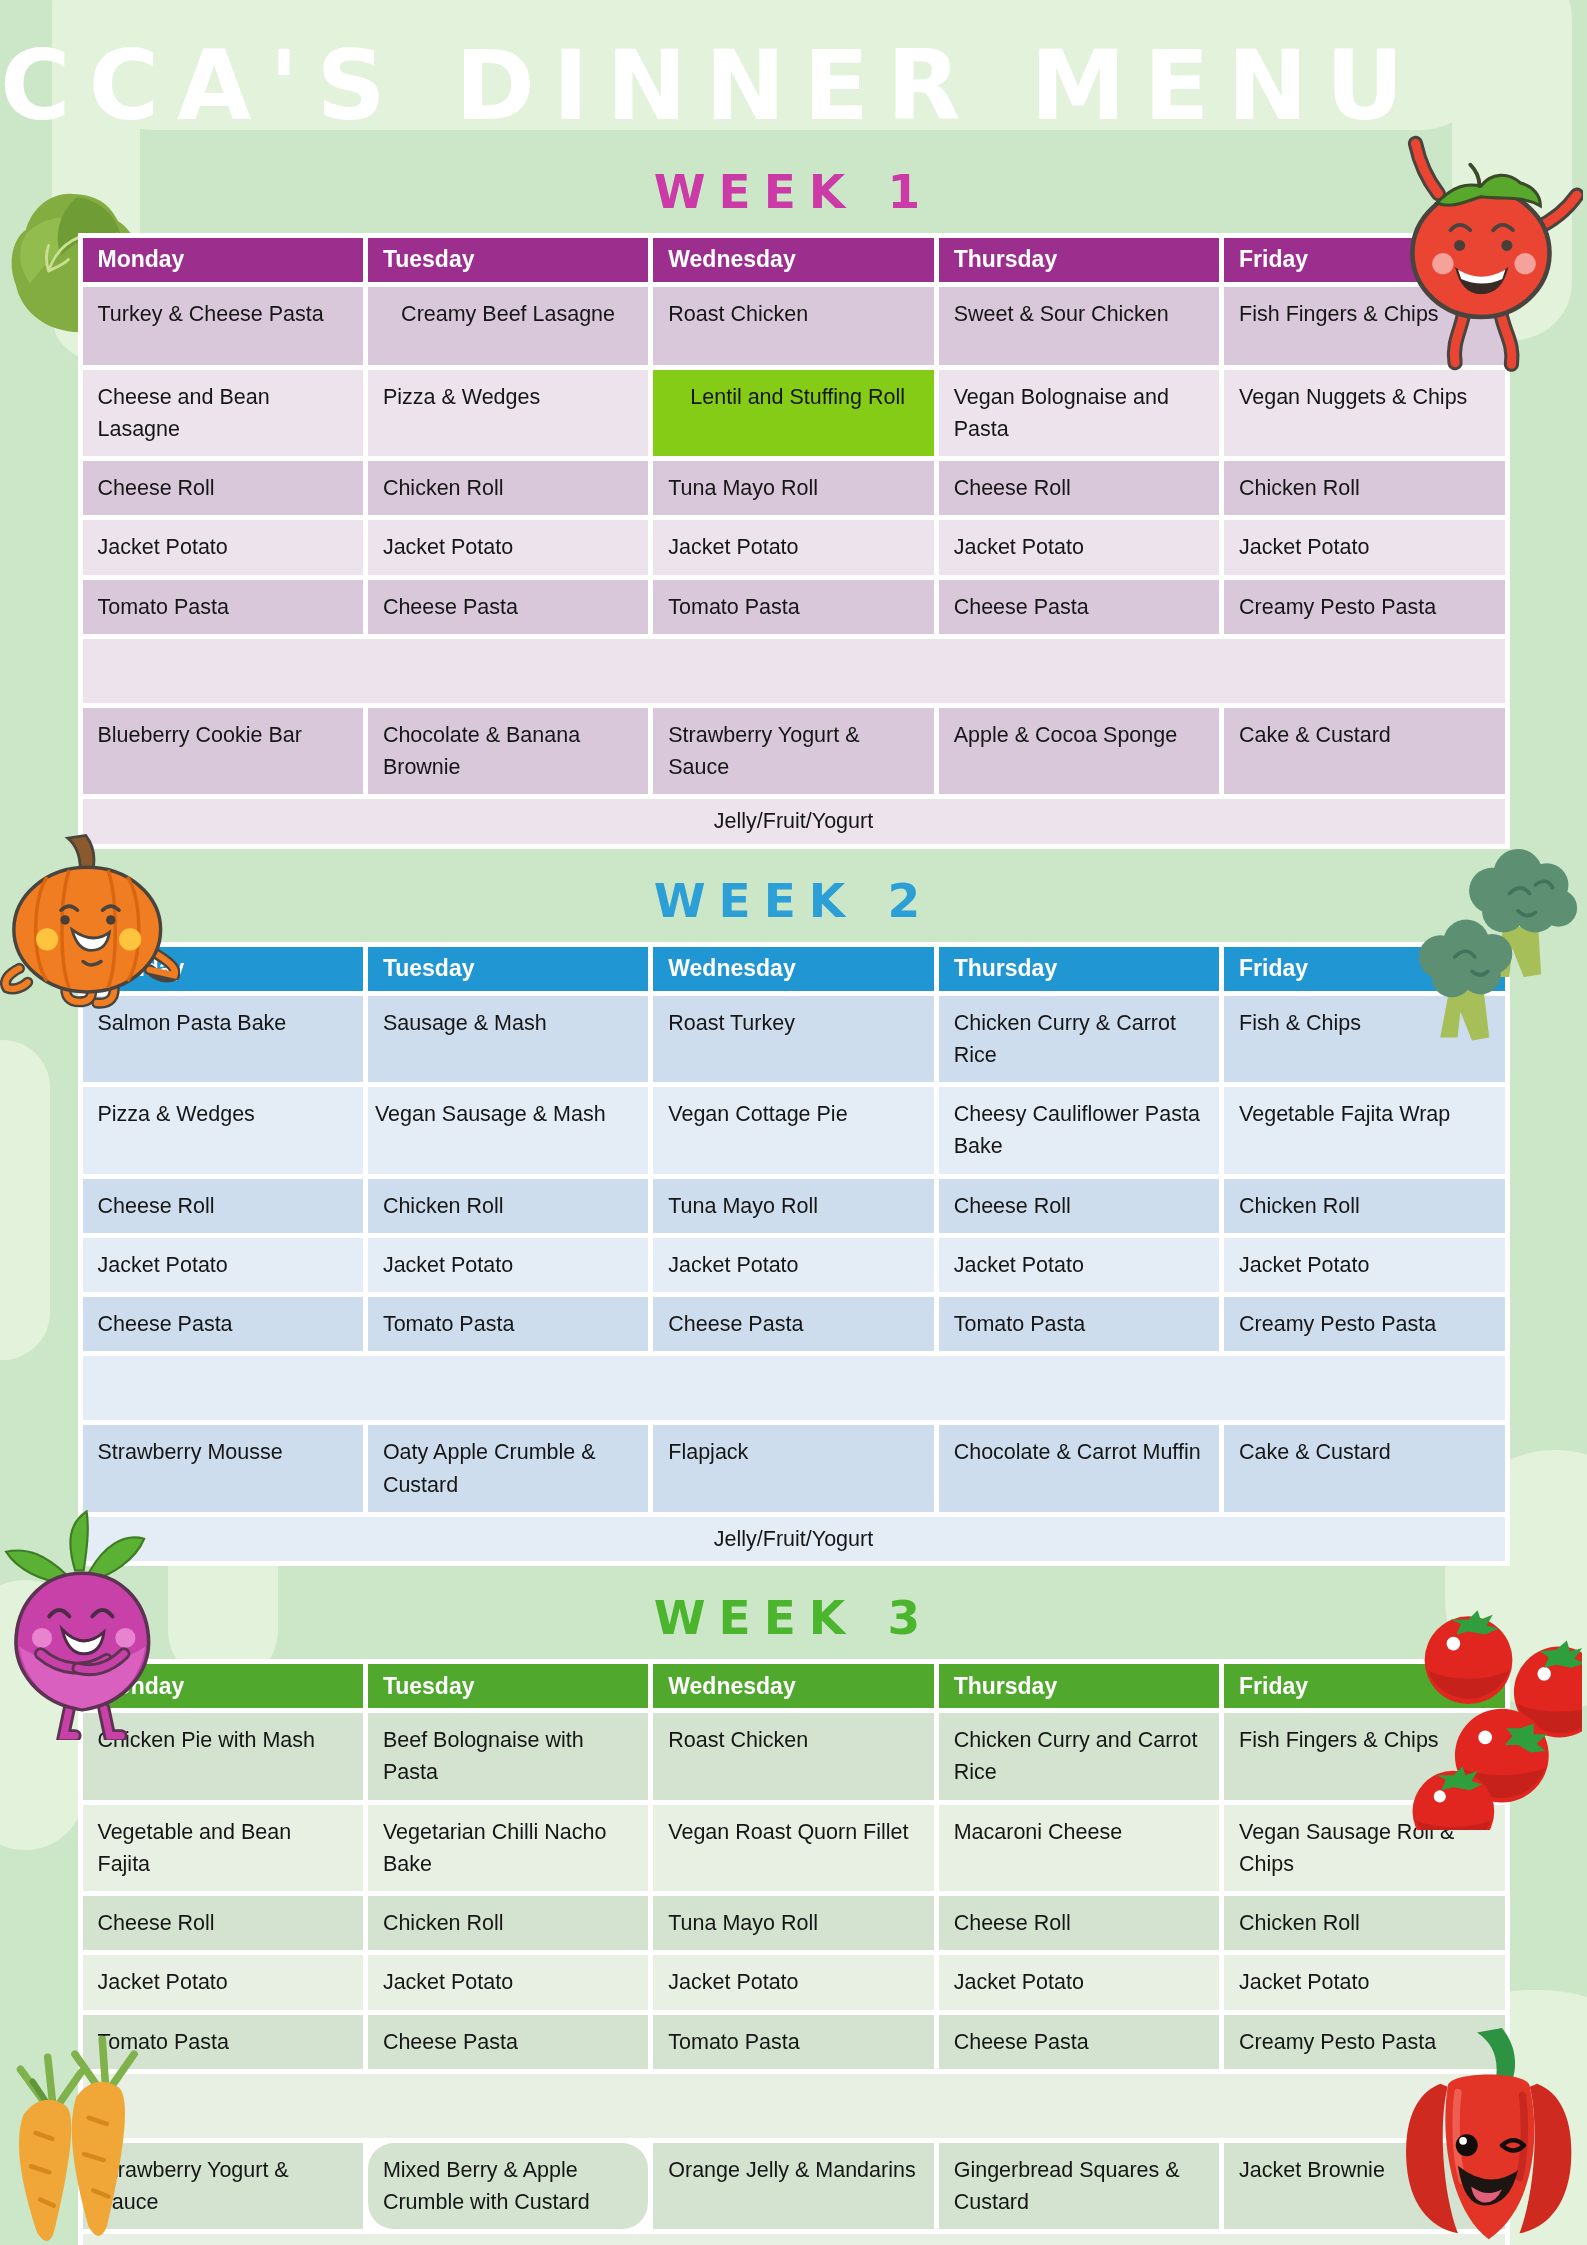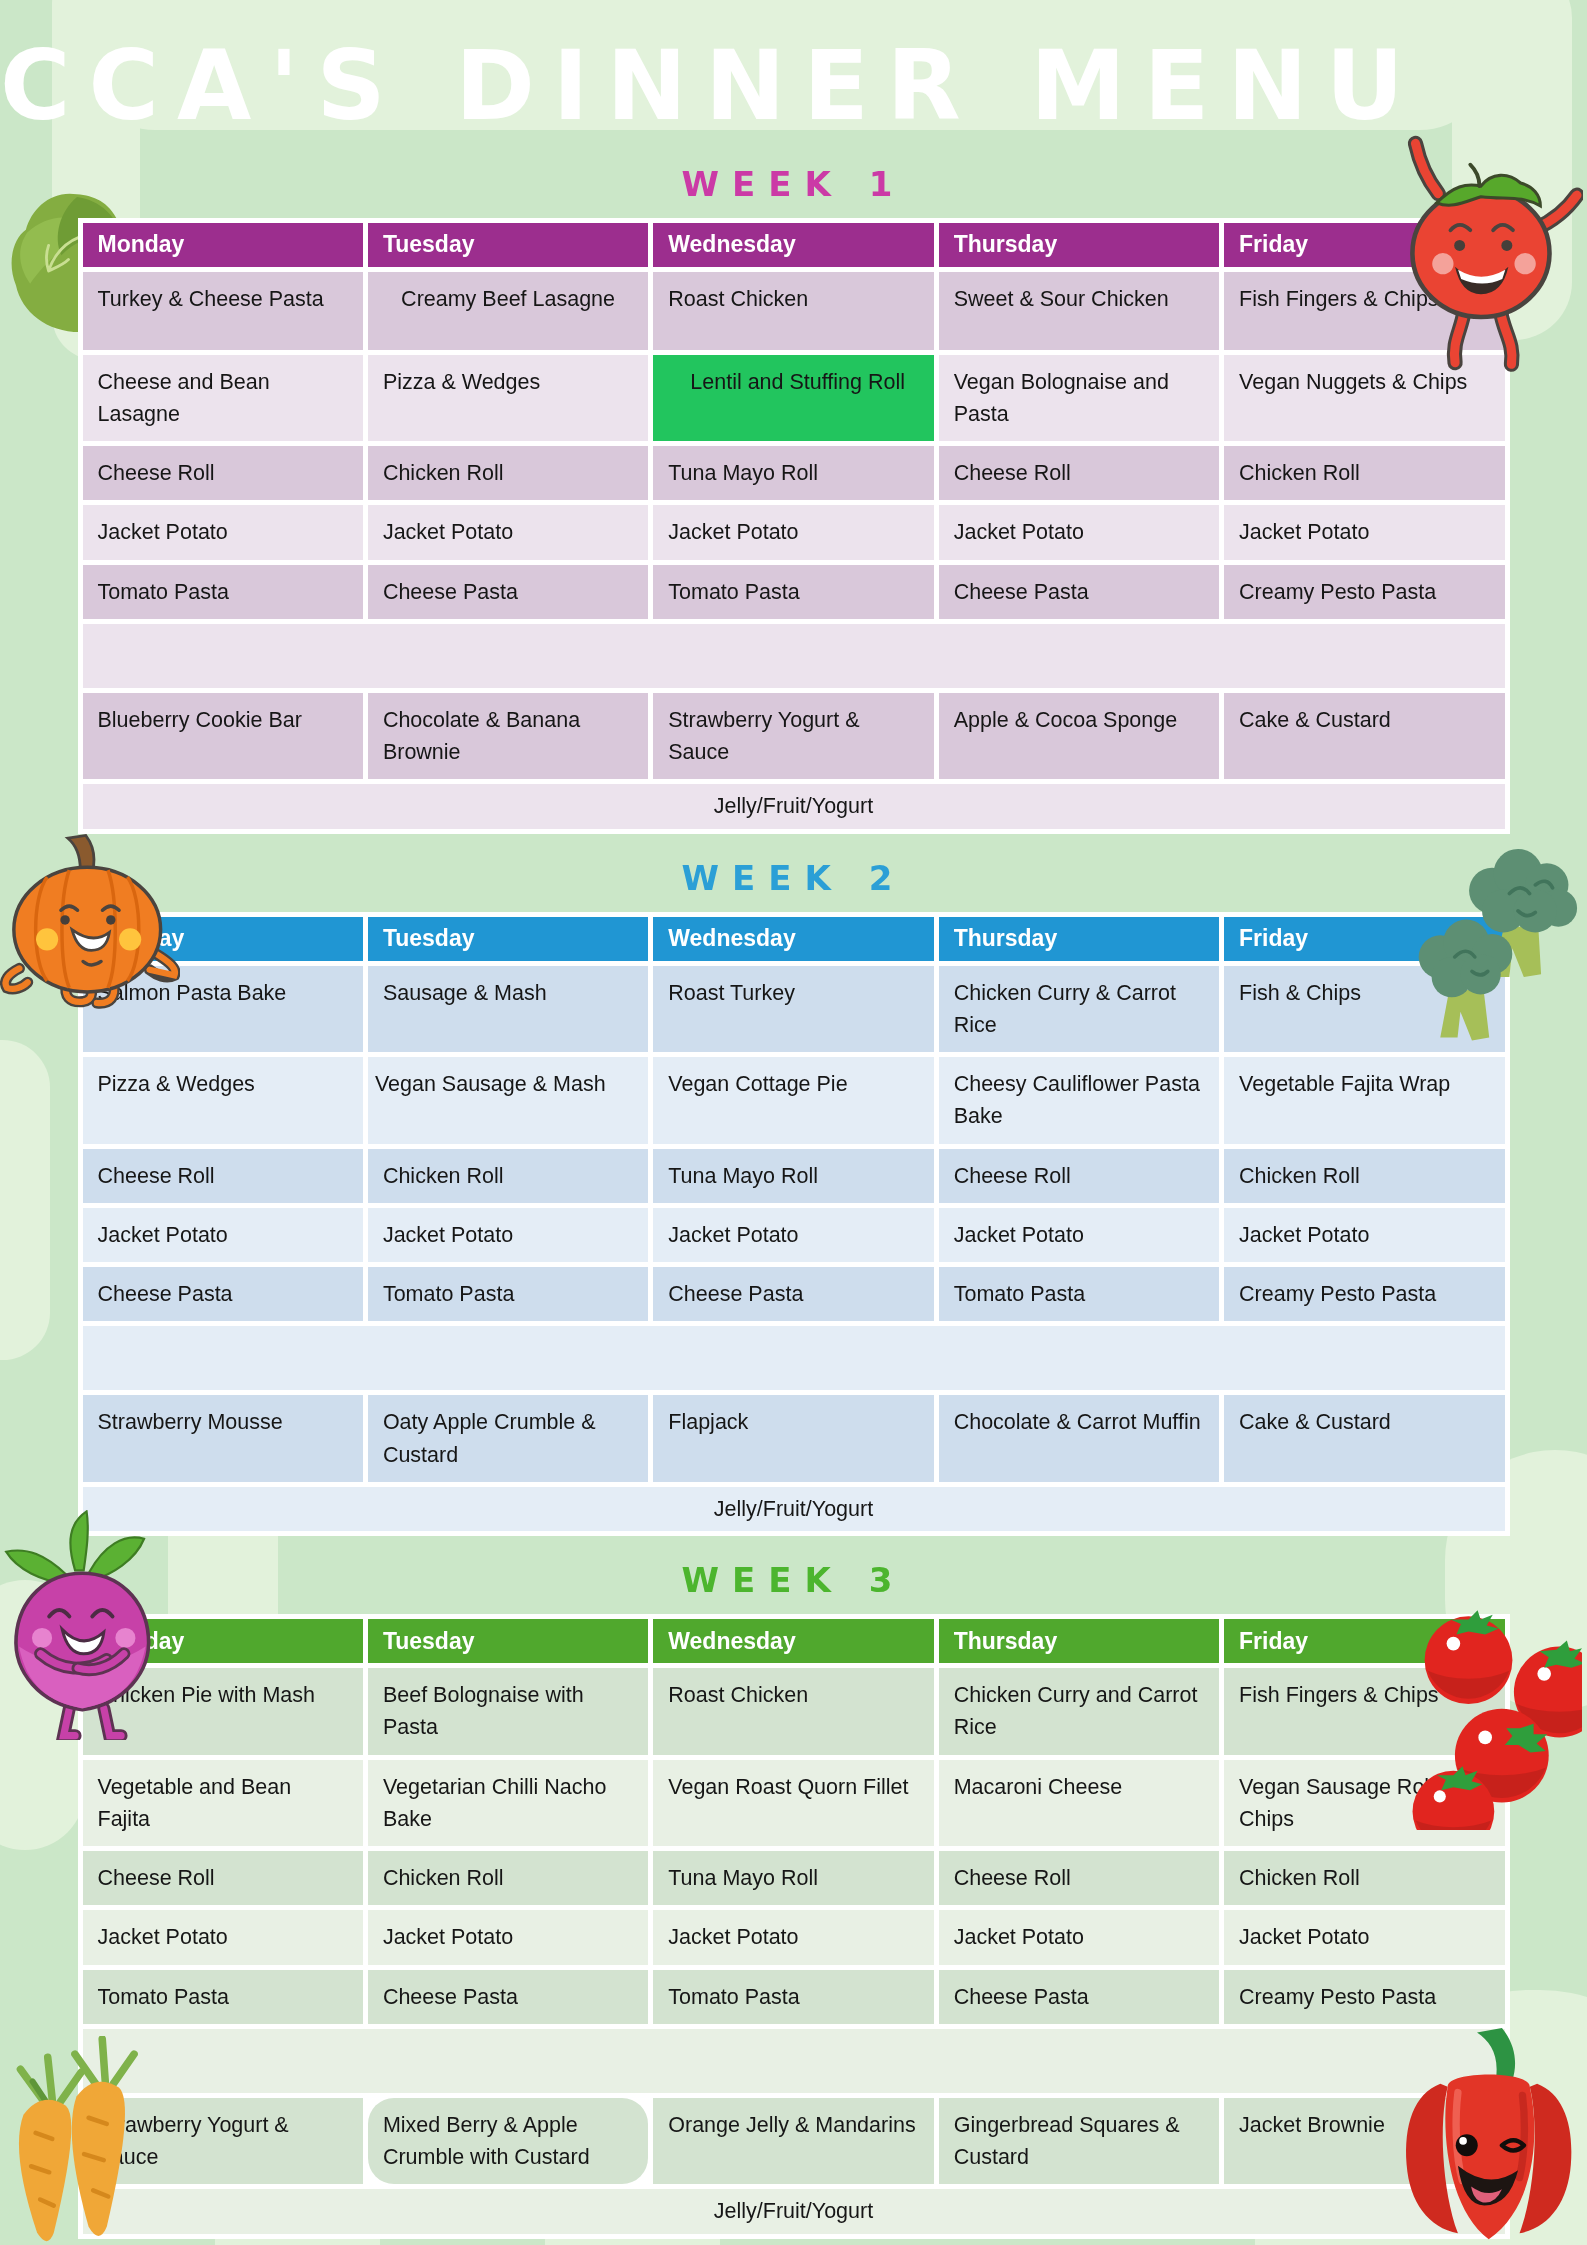--- a/index.html
+++ b/index.html
@@ -18,21 +18,21 @@
     font-size:96px;
     font-weight:800;
     letter-spacing:18px;
     line-height:1.1;
     font-family:"DejaVu Sans", sans-serif;
   }
   .week{position:relative;z-index:2;}
   .week-title{
     margin:24px 0 14px 0;
     text-align:center;
-    font-size:34px;
+    font-size:47px;
     font-weight:800;
     letter-spacing:13px;
     font-family:"DejaVu Sans", sans-serif;
   }
   table.menu{
     width:1432px;
     margin:0 auto;
     border-collapse:separate;
     border-spacing:5px;
     background:#ffffff;
@@ -98,21 +98,21 @@
           <tr class="tall">
             <td style="background: rgb(217, 200, 218);">Turkey &amp; Cheese Pasta</td>
             <td style="background: rgb(217, 200, 218); text-align: center;">Creamy Beef Lasagne</td>
             <td style="background: rgb(217, 200, 218);">Roast Chicken</td>
             <td style="background: rgb(217, 200, 218);">Sweet &amp; Sour Chicken</td>
             <td style="background: rgb(217, 200, 218);">Fish Fingers &amp; Chips</td>
           </tr>
           <tr class="tall">
             <td style="background: rgb(236, 227, 237);">Cheese and Bean Lasagne</td>
             <td style="background: rgb(236, 227, 237);">Pizza &amp; Wedges</td>
-            <td style="background: #22c55e; padding-left: 37px;">Lentil and Stuffing Roll</td>
+            <td style="background: #84cc16; padding-left: 37px;">Lentil and Stuffing Roll</td>
             <td style="background: rgb(236, 227, 237);">Vegan Bolognaise and Pasta</td>
             <td style="background: rgb(236, 227, 237);">Vegan Nuggets &amp; Chips</td>
           </tr>
           <tr class="short">
             <td style="background: rgb(217, 200, 218);">Cheese Roll</td>
             <td style="background: rgb(217, 200, 218);">Chicken Roll</td>
             <td style="background: rgb(217, 200, 218);">Tuna Mayo Roll</td>
             <td style="background: rgb(217, 200, 218);">Cheese Roll</td>
             <td style="background: rgb(217, 200, 218);">Chicken Roll</td>
           </tr>

